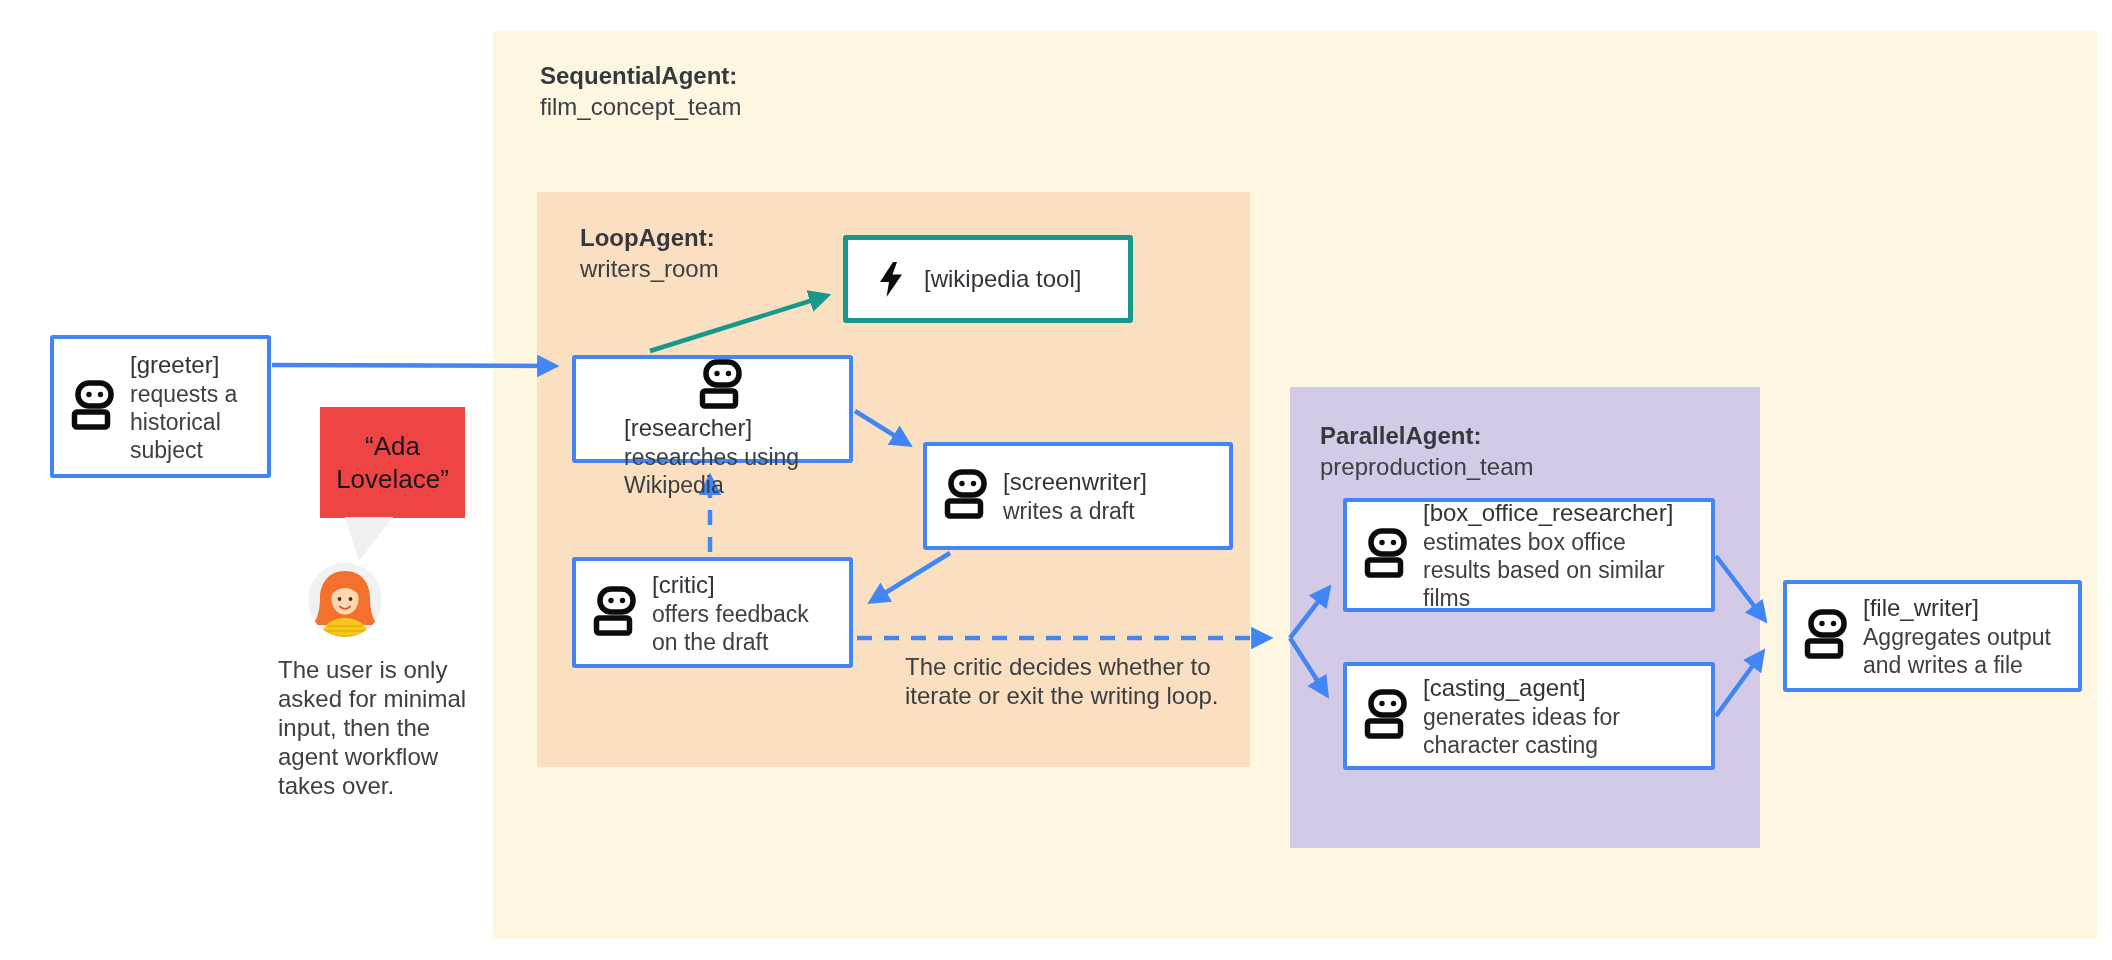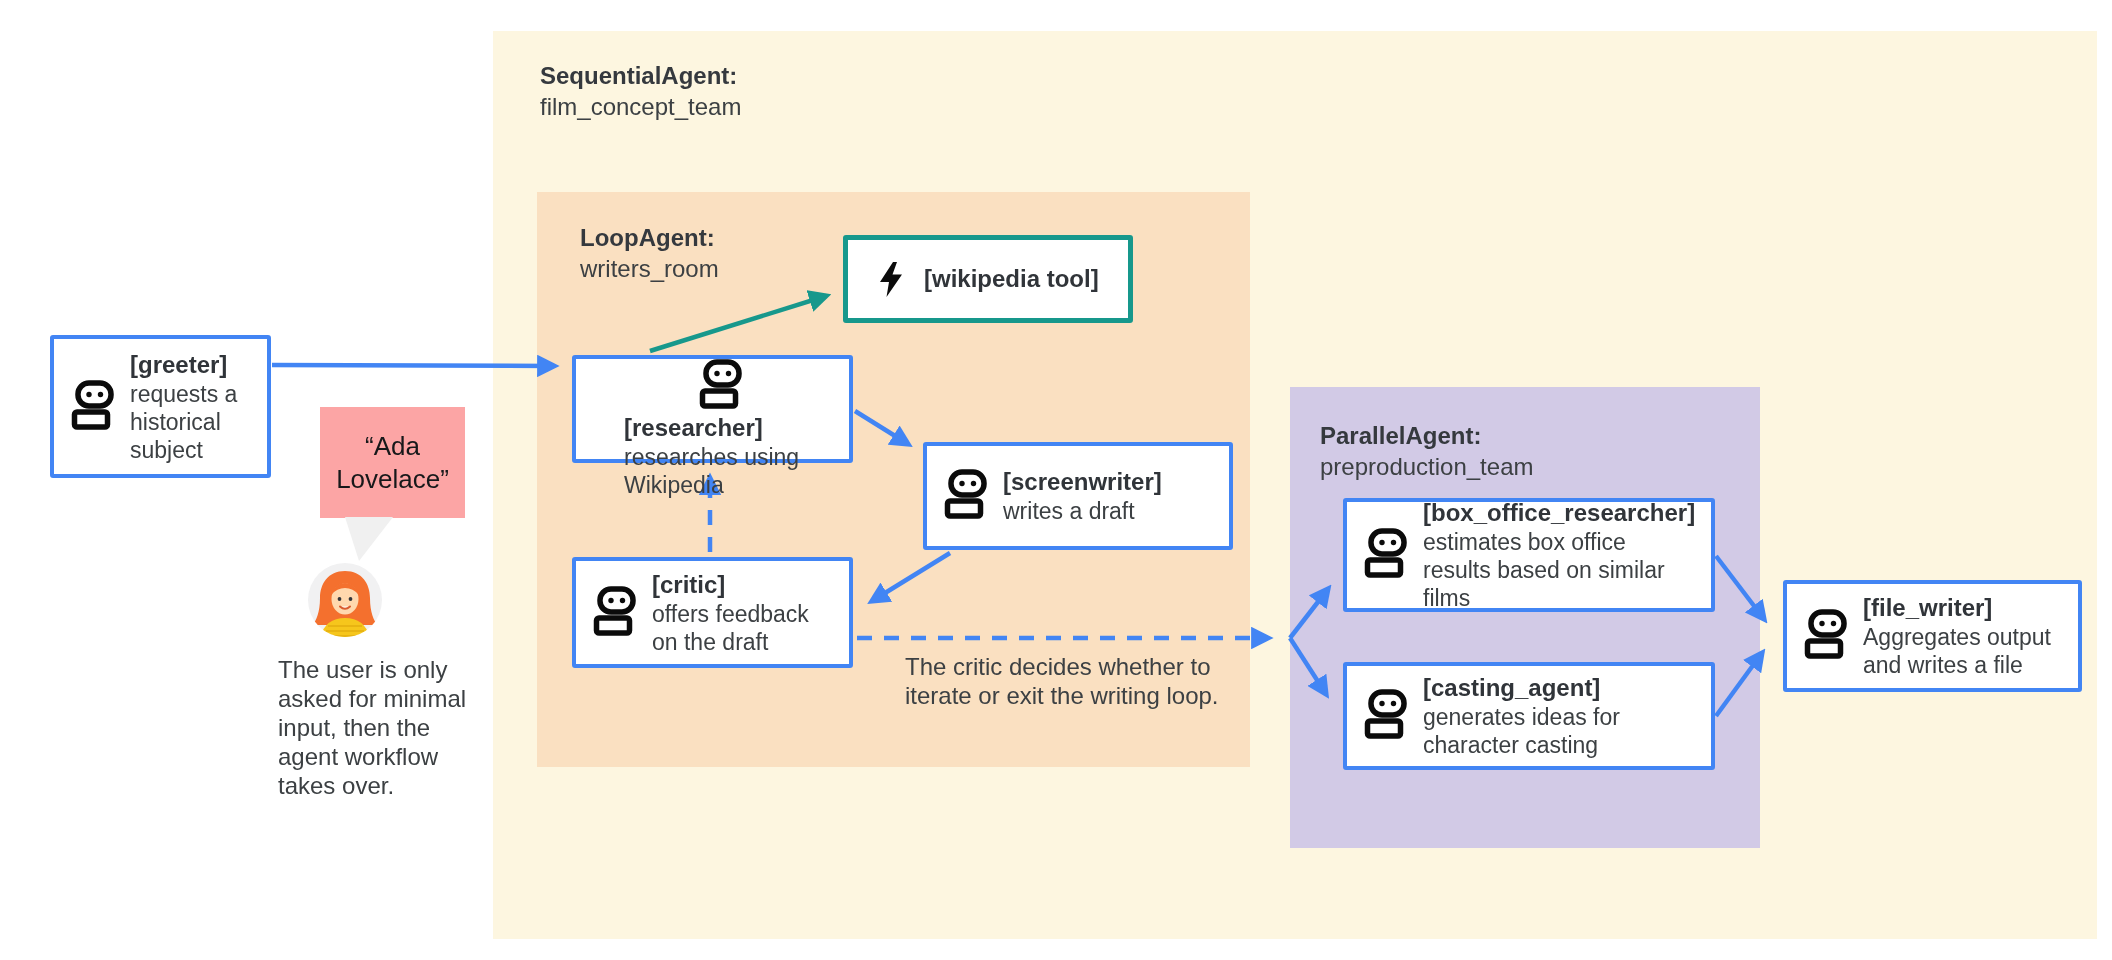--- a/index.html
+++ b/index.html
@@ -14,39 +14,39 @@
   .group-label .gl-type{font-weight:700;color:#35393E;}
   .seq-label{left:540px;top:60px;}
   .loop-label{left:580px;top:222px;}
   .par-label{left:1320px;top:420px;}
 
   .agent-box{position:absolute;background:#fff;border:4px solid #4285F4;border-radius:3px;
              display:flex;align-items:center;box-sizing:border-box;}
   .tool-box{border:5px solid #17988C;}
   .icon-wrap{flex:0 0 auto;margin-left:15px;display:flex;align-items:center;}
   .txt{margin-left:15px;}
-  .title{font-weight:700;font-size:24px;color:#303439;white-space:nowrap;line-height:30px;}
+  .title{font-weight:400;font-size:24px;color:#303439;white-space:nowrap;line-height:30px;}
   .desc{font-size:23px;color:#3C4043;line-height:28px;}
 
   .box-greeter{left:50px;top:335px;width:221px;height:143px;}
   .box-researcher{left:572px;top:355px;width:281px;height:108px;flex-direction:column;}
   .box-screenwriter{left:923px;top:442px;width:310px;height:108px;}
   .box-critic{left:572px;top:557px;width:281px;height:111px;}
   .box-wikipedia{left:843px;top:235px;width:290px;height:88px;}
   .box-boxoffice{left:1343px;top:498px;width:372px;height:114px;}
   .box-casting{left:1343px;top:662px;width:372px;height:108px;}
   .box-filewriter{left:1783px;top:580px;width:299px;height:112px;}
 
   .arrows{position:absolute;left:0;top:0;width:2112px;height:960px;pointer-events:none;}
 
   .note{position:absolute;font-size:24px;line-height:29px;color:#3C4043;}
   .user-note{left:278px;top:655px;width:208px;}
   .loop-note{left:905px;top:652px;width:348px;}
 
-  .bubble{position:absolute;left:320px;top:407px;width:145px;height:111px;background:#fca5a5;
+  .bubble{position:absolute;left:320px;top:407px;width:145px;height:111px;background:#ef4444;
           display:flex;align-items:center;justify-content:center;}
   .bubble-text{width:124px;text-align:center;font-size:26px;line-height:33px;color:#17181A;}
   .bubble-tail{position:absolute;left:343px;top:517px;}
   .avatar{position:absolute;left:307px;top:562px;}
 </style>
 </head>
 <body>
 
 <div class="canvas">
 

